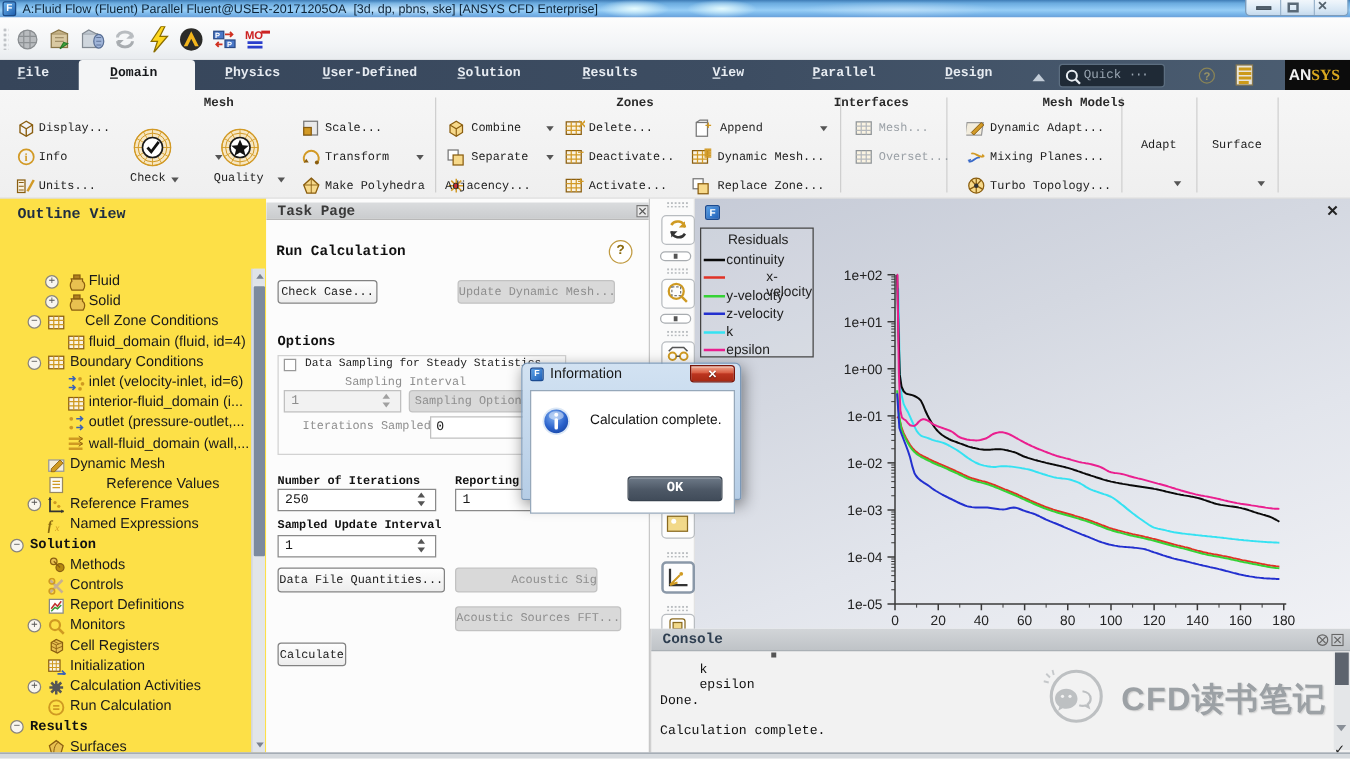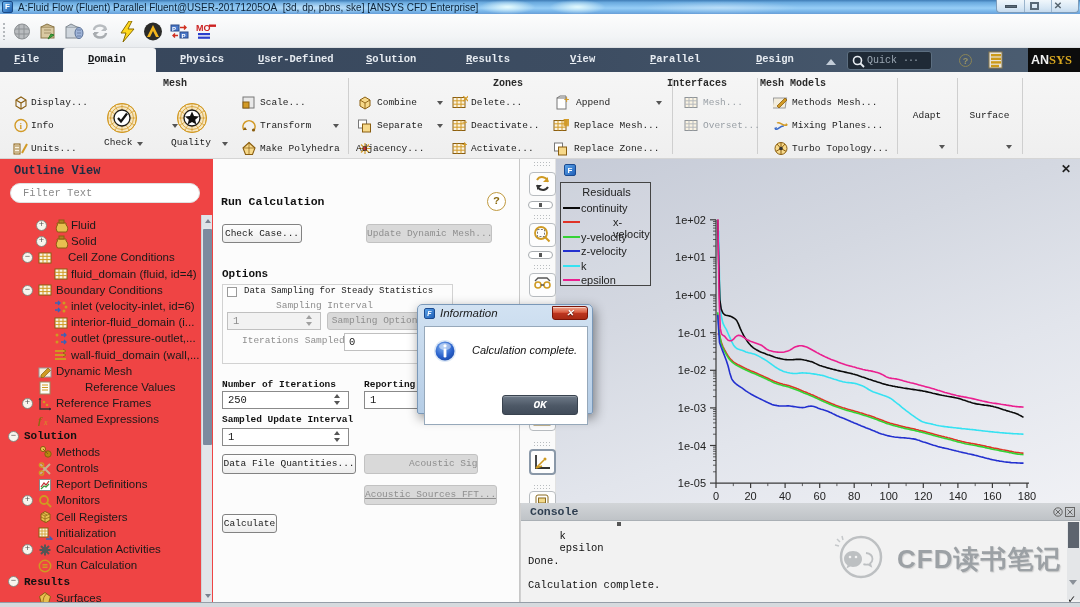--- a/index.html
+++ b/index.html
@@ -103,21 +103,21 @@
 <div class="ab" style="left:0;top:72px;width:1080px;height:87px;background:linear-gradient(180deg,#f6f6f6,#efefef);border-bottom:1px solid #d5d5d5;">
     <div class="ab" style="left:348px;top:6px;width:1px;height:76px;background:#cfcfcf;"></div>
     <div class="ab" style="left:672px;top:6px;width:1px;height:76px;background:#cfcfcf;"></div>
     <div class="ab" style="left:757px;top:6px;width:1px;height:76px;background:#cfcfcf;"></div>
     <div class="ab" style="left:897px;top:6px;width:1px;height:76px;background:#cfcfcf;"></div>
     <div class="ab" style="left:957px;top:6px;width:1px;height:76px;background:#cfcfcf;"></div>
     <div class="ab" style="left:1022px;top:6px;width:1px;height:76px;background:#cfcfcf;"></div>
     <div class="ab mono b" style="left:105px;top:6px;width:140px;text-align:center;font-size:10px;color:#2a2a2a;">Mesh</div>
     <div class="ab mono b" style="left:438px;top:6px;width:140px;text-align:center;font-size:10px;color:#2a2a2a;">Zones</div>
     <div class="ab mono b" style="left:627px;top:6px;width:140px;text-align:center;font-size:10px;color:#2a2a2a;">Interfaces</div>
-    <div class="ab mono b" style="left:760px;top:6px;width:140px;text-align:left;font-size:10px;color:#2a2a2a;">Mesh Models</div>
+    <div class="ab mono b" style="left:760px;top:6px;width:140px;text-align:right;font-size:10px;color:#2a2a2a;">Mesh Models</div>
     <svg class="ab" style="left:13px;top:23px;" width="16" height="15">
       <path d="M3 5l5-3 5 3v6l-5 3-5-3z" fill="none" stroke="#8a5e10" stroke-width="1.1"></path>
       <path d="M3 5l5 3 5-3M8 8v6" stroke="#8a5e10" stroke-width="1.1" fill="none"></path>
     </svg>
     <div class="ab mono" style="left:31px;top:25px;font-size:9.5px;color:#1c1c1c;white-space:nowrap;">Display...</div>
     <svg class="ab" style="left:13px;top:46px;" width="16" height="15">
       <circle cx="8" cy="7.5" r="6" fill="none" stroke="#d29a26" stroke-width="1.4"></circle>
       <text x="6.6" y="11" font-size="9" font-weight="bold" fill="#d29a26" font-family="Liberation Serif">i</text>
     </svg>
     <div class="ab mono" style="left:31px;top:48px;font-size:9.5px;color:#1c1c1c;white-space:nowrap;">Info</div>
@@ -231,64 +231,61 @@
       <path d="M2 3l3-2h6v2" fill="none" stroke="#777"></path>
       <text x="9" y="8" font-size="9" font-weight="bold" fill="#d29a26" font-family="Liberation Sans">+</text>
     </svg>
     <div class="ab mono" style="left:576px;top:25px;font-size:9.5px;color:#1c1c1c;white-space:nowrap;">Append</div>
     <div class="ab" style="left:656px;top:29px;width:0;height:0;border-left:3.5px solid transparent;border-right:3.5px solid transparent;border-top:4px solid #555;"></div>
     <svg class="ab" style="left:553px;top:46px;" width="16" height="15">
       <rect x="1" y="2.5" width="12" height="10" fill="#faf3e2" stroke="#8a5e10"></rect>
       <path d="M1 5.8h12M1 9.2h12M5 2.5v10M9 2.5v10" stroke="#d29a26" stroke-width="1" fill="none"></path>
       <text x="10" y="7" font-size="9" font-weight="bold" fill="#d29a26" font-family="Liberation Sans">▦</text>
     </svg>
-    <div class="ab mono" style="left:574px;top:48px;font-size:9.5px;color:#1c1c1c;white-space:nowrap;">Replace Mesh...</div>
+    <div class="ab mono" style="left:574px;top:48px;font-size:9.5px;color:#1c1c1c;white-space:nowrap;">Dynamic Mesh...</div>
     <svg class="ab" style="left:553px;top:69px;" width="16" height="15">
       <rect x="1.5" y="2" width="8" height="8" fill="#fff" stroke="#777"></rect>
       <rect x="5.5" y="6" width="8" height="8" fill="#f7d98a" stroke="#8a5e10"></rect>
     </svg>
     <div class="ab mono" style="left:574px;top:71px;font-size:9.5px;color:#1c1c1c;white-space:nowrap;">Replace Zone...</div>
     <svg class="ab" style="left:684px;top:23px;" width="16" height="15">
       <rect x="1" y="2.5" width="12" height="10" fill="#faf3e2" stroke="#8f9498"></rect>
       <path d="M1 5.8h12M1 9.2h12M5 2.5v10M9 2.5v10" stroke="#b5b9bd" stroke-width="1" fill="none"></path>
     </svg>
     <div class="ab mono" style="left:703px;top:25px;font-size:9.5px;color:#9aa0a6;white-space:nowrap;">Mesh...</div>
     <svg class="ab" style="left:684px;top:46px;" width="16" height="15">
       <rect x="1" y="2.5" width="12" height="10" fill="#faf3e2" stroke="#8f9498"></rect>
       <path d="M1 5.8h12M1 9.2h12M5 2.5v10M9 2.5v10" stroke="#b5b9bd" stroke-width="1" fill="none"></path>
     </svg>
     <div class="ab mono" style="left:703px;top:48px;font-size:9.5px;color:#9aa0a6;white-space:nowrap;">Overset...</div>
     <svg class="ab" style="left:773px;top:23px;" width="16" height="15">
       <rect x="1" y="3" width="13" height="10" fill="#f2ecdc" stroke="#999" transform="skewX(-8)"></rect>
       <path d="M4 11L12 3l2 2-8 8z" fill="#d29a26" stroke="#8a5e10" stroke-width="0.8"></path>
     </svg>
-    <div class="ab mono" style="left:792px;top:25px;font-size:9.5px;color:#1c1c1c;white-space:nowrap;">Methods Mesh...</div>
+    <div class="ab mono" style="left:792px;top:25px;font-size:9.5px;color:#1c1c1c;white-space:nowrap;">Dynamic Adapt...</div>
     <svg class="ab" style="left:773px;top:46px;" width="16" height="15">
       <path d="M2 11c3 2 5-4 9-3" fill="none" stroke="#3a6ac8" stroke-width="1.5"></path>
       <path d="M4 5c3-2 6 4 10 2" fill="none" stroke="#d29a26" stroke-width="1.5"></path>
       <path d="M13 5l2 2-3 1z" fill="#d29a26"></path>
       <path d="M3 12l-2-2 3-1z" fill="#3a6ac8"></path>
     </svg>
     <div class="ab mono" style="left:792px;top:48px;font-size:9.5px;color:#1c1c1c;white-space:nowrap;">Mixing Planes...</div>
     <svg class="ab" style="left:773px;top:69px;" width="16" height="15">
       <circle cx="8" cy="7.5" r="6" fill="#f7d98a" stroke="#8a5e10"></circle>
       <path d="M8 7.5L8 1.8M8 7.5l5 2.8M8 7.5l-5 2.8M8 7.5L12 3M8 7.5L4 3M8 7.5v5.7" stroke="#8a5e10" stroke-width="1"></path>
       <circle cx="8" cy="7.5" r="1.8" fill="#333"></circle>
     </svg>
     <div class="ab mono" style="left:792px;top:71px;font-size:9.5px;color:#1c1c1c;white-space:nowrap;">Turbo Topology...</div>
     <div class="ab mono" style="left:897px;top:38px;width:60px;text-align:center;font-size:9.5px;color:#1c1c1c;">Adapt</div>
     <div class="ab" style="left:939px;top:73px;width:0;height:0;border-left:3.5px solid transparent;border-right:3.5px solid transparent;border-top:4px solid #555;"></div>
     <div class="ab mono" style="left:957px;top:38px;width:65px;text-align:center;font-size:9.5px;color:#1c1c1c;">Surface</div>
     <div class="ab" style="left:1006px;top:73px;width:0;height:0;border-left:3.5px solid transparent;border-right:3.5px solid transparent;border-top:4px solid #555;"></div>
   </div>
-<div class="ab" style="left:0;top:159px;width:213px;height:443px;background:#ef4444;overflow:hidden;">
+<div class="ab" style="left:0;top:159px;width:213px;height:443px;background:#fde047;overflow:hidden;">
     <div class="ab mono b" style="left:14px;top:5px;font-size:12px;color:#1e2d42;">Outline View</div>
-    <div class="ab" style="left:10px;top:24px;width:190px;height:20px;background:#fff;border:1px solid #e0e0e0;border-radius:10px;">
-      <div class="ab mono" style="left:12px;top:3px;font-size:10.5px;color:#8a8a8a;">Filter Text</div>
-    </div>
     <div class="ab" style="left:36px;top:61.0px;width:11px;height:11px;background:#f8f5ee;border:1px solid #8a857c;border-radius:50%;font-size:9px;line-height:9px;text-align:center;color:#555;font-family:'Liberation Mono',monospace;">+</div>
     <svg class="ab" style="left:54px;top:59.5px;" width="15" height="14">
       <path d="M3 4h9v2c1.5 1 2 3 1.5 5l-1 2h-9l-1-2C2 9 2.5 7 3.5 6z" fill="#e8c050" stroke="#8a5e10"></path>
       <rect x="5" y="1" width="5" height="3" fill="#b08020" stroke="#8a5e10"></rect>
     </svg>
     <div class="ab" style="left:71px;top:60.0px;font-size:11.5px;color:#1a1a1a;white-space:nowrap;">Fluid</div>
     <div class="ab" style="left:36px;top:77.2px;width:11px;height:11px;background:#f8f5ee;border:1px solid #8a857c;border-radius:50%;font-size:9px;line-height:9px;text-align:center;color:#555;font-family:'Liberation Mono',monospace;">+</div>
     <svg class="ab" style="left:54px;top:75.7px;" width="15" height="14">
       <path d="M3 4h9v2c1.5 1 2 3 1.5 5l-1 2h-9l-1-2C2 9 2.5 7 3.5 6z" fill="#e8c050" stroke="#8a5e10"></path>
       <rect x="5" y="1" width="5" height="3" fill="#b08020" stroke="#8a5e10"></rect>
@@ -416,20 +413,27 @@
       <div class="ab" style="left:1px;top:0px;width:9px;height:12px;background:#dfe3e8;">
         <div class="ab" style="left:1.5px;top:4px;width:0;height:0;border-left:3px solid transparent;border-right:3px solid transparent;border-bottom:4px solid #7a8290;"></div>
       </div>
       <div class="ab" style="left:1px;top:14px;width:9px;height:216px;background:#7c8a9e;border-radius:1px;"></div>
       <div class="ab" style="left:1px;top:375px;width:9px;height:12px;">
         <div class="ab" style="left:1.5px;top:4px;width:0;height:0;border-left:3px solid transparent;border-right:3px solid transparent;border-top:4px solid #7a8290;"></div>
       </div>
     </div>
   </div>
 <div class="ab" style="left:213px;top:159px;width:307px;height:443px;background:#fcfcfc;border-right:1px solid #c8c8c8;overflow:hidden;">
+    <div class="ab" style="left:0;top:3px;width:307px;height:14px;background:linear-gradient(180deg,#dadcde,#caccce);border-bottom:1px solid #b8b8b8;">
+      <div class="ab mono b" style="left:9px;top:1px;font-size:11.5px;color:#3a3a3a;">Task Page</div>
+      <svg class="ab" style="left:296px;top:2px;" width="10" height="10">
+        <rect x="0.5" y="0.5" width="9" height="9" fill="#e8e8e8" stroke="#777"></rect>
+        <path d="M2.5 2.5l5 5M7.5 2.5l-5 5" stroke="#555" stroke-width="1.1"></path>
+      </svg>
+    </div>
     <div class="ab mono b" style="left:8px;top:36px;font-size:11.5px;color:#111;">Run Calculation</div>
     <div class="ab" style="left:274px;top:33px;width:19px;height:19px;background:#fff;border:1.5px solid #c09a40;border-radius:50%;">
       <div class="mono" style="font-size:11px;color:#8a6a10;text-align:center;line-height:17px;font-weight:bold;">?</div>
     </div>
     <div class="ab" style="left:9px;top:65px;width:80px;height:19px;background:linear-gradient(180deg,#fefefe,#ededed);border:1px solid #828282;border-radius:3px;">
       <div class="mono" style="font-size:9.5px;color:#1a1a1a;text-align:center;line-height:17px;white-space:nowrap;overflow:hidden;">Check Case...</div>
     </div>
     <div class="ab" style="left:153px;top:65px;width:126px;height:19px;background:#d9d9d9;border:1px solid #c2c2c2;border-radius:3px;">
       <div class="mono" style="font-size:9.5px;color:#8e8e8e;text-align:center;line-height:17px;white-space:nowrap;overflow:hidden;">Update Dynamic Mesh...</div>
     </div>
@@ -468,21 +472,21 @@
       <div class="ab" style="left:111px;top:2px;width:0;height:0;border-left:3px solid transparent;border-right:3px solid transparent;border-bottom:4px solid #555;"></div>
       <div class="ab" style="left:111px;top:9px;width:0;height:0;border-left:3px solid transparent;border-right:3px solid transparent;border-top:4px solid #555;"></div>
     </div>
     <div class="ab" style="left:9px;top:295px;width:134px;height:20px;background:linear-gradient(180deg,#fefefe,#ededed);border:1px solid #828282;border-radius:3px;">
       <div class="mono" style="font-size:9.5px;color:#1a1a1a;text-align:center;line-height:18px;white-space:nowrap;overflow:hidden;">Data File Quantities...</div>
     </div>
     <div class="ab" style="left:151px;top:295px;width:114px;height:20px;background:#d9d9d9;border:1px solid #c2c2c2;border-radius:3px;">
       <div class="mono" style="font-size:9.5px;color:#8e8e8e;text-align:right;line-height:18px;white-space:nowrap;overflow:hidden;margin-left:44px;">Acoustic Signals...</div>
     </div>
     <div class="ab" style="left:151px;top:326px;width:133px;height:20px;background:#d9d9d9;border:1px solid #c2c2c2;border-radius:3px;">
-      <div class="mono" style="font-size:9.5px;color:#8e8e8e;text-align:center;line-height:18px;white-space:nowrap;overflow:hidden;text-decoration:underline;">Acoustic Sources FFT...</div>
+      <div class="mono" style="font-size:9.5px;color:#8e8e8e;text-align:center;line-height:18px;white-space:nowrap;overflow:hidden;">Acoustic Sources FFT...</div>
     </div>
     <div class="ab" style="left:9px;top:355px;width:55px;height:19px;background:linear-gradient(180deg,#fefefe,#ededed);border:1px solid #828282;border-radius:3px;">
       <div class="mono" style="font-size:9.5px;color:#1a1a1a;text-align:center;line-height:17px;white-space:nowrap;overflow:hidden;">Calculate</div>
     </div>
   </div>
 <div class="ab" style="left:520px;top:159px;width:36px;height:344px;background:#fafafa;border-right:1px solid #e2e2e2;">
     <div class="ab" style="left:13px;top:2px;width:18px;height:5px;background-image:radial-gradient(circle,#b8bcbf 0.8px,transparent 1px);background-size:3px 3px;"></div>
     <div class="ab" style="left:9px;top:13px;width:27px;height:24px;background:#fdfdfd;border:1.5px solid #b8bcc0;border-radius:4px;">
       <svg width="23" height="20" style="margin:1px 0 0 1px;">
         <path d="M6 6a6 6 0 0 1 11 2" fill="none" stroke="#cf9a22" stroke-width="2"></path>
@@ -708,21 +712,21 @@
 
 Calculation complete.</div>
     <div class="ab" style="left:96px;top:19px;width:4px;height:4px;background:#555;"></div>
     <div class="ab" style="left:546px;top:19px;width:13px;height:78px;background:#e4e6e8;">
       <div class="ab" style="left:1px;top:0;width:11px;height:26px;background:#5d646e;"></div>
       <div class="ab" style="left:2px;top:58px;width:0;height:0;border-left:4px solid transparent;border-right:4px solid transparent;border-top:5px solid #8a9098;"></div>
       <div class="ab mono b" style="left:1px;top:70px;font-size:12px;color:#222;">✓</div>
     </div>
   </div>
 <div class="ab" style="left:0;top:602px;width:1080px;height:5px;background:#d6dade;border-top:1px solid #959ea8;"></div>
-<div class="ab" style="left:417px;top:304px;width:176px;height:110px;background:linear-gradient(180deg,#d2e2f2,#b5cde6);border:1px solid #7a98b8;border-radius:5px 5px 2px 2px;box-shadow:2px 4px 12px rgba(0,0,0,0.45);font-style:italic;">
+<div class="ab" style="left:417px;top:290px;width:176px;height:110px;background:linear-gradient(180deg,#d2e2f2,#b5cde6);border:1px solid #7a98b8;border-radius:5px 5px 2px 2px;box-shadow:2px 4px 12px rgba(0,0,0,0.45);">
 <div class="ab" style="left:6px;top:3px;width:11px;height:11px;background:linear-gradient(135deg,#5aa2e8,#2060b8);border:1px solid #1a4a90;border-radius:2px;color:#fff;font-size:7px;font-weight:bold;text-align:center;line-height:10px;">F</div>
 <div class="ab" style="left:22px;top:2px;font-size:11.5px;color:#1a1a1a;">Information</div>
 <div class="ab" style="left:134px;top:1px;width:36px;height:14px;background:linear-gradient(180deg,#f0a890 0%,#d95b40 45%,#bc3520 50%,#a82a14 100%);border:1px solid #7a1408;border-radius:0 3px 3px 3px;box-shadow:inset 0 1px 0 rgba(255,255,255,0.5);">
 <div style="color:#fff;font-size:9px;font-weight:bold;text-align:center;line-height:13px;text-shadow:0 1px 1px #501008;">✕</div>
     </div>
 <div class="ab" style="left:6px;top:21px;width:164px;height:99px;background:#fff;border:1px solid #96a8ba;">
 <svg class="ab" style="left:8px;top:12px;" width="24" height="24">
 <circle cx="12" cy="12" r="11" fill="#dce8f6"></circle>
 <circle cx="12" cy="12" r="9.5" fill="url(#igrad)"></circle>
 <defs>

